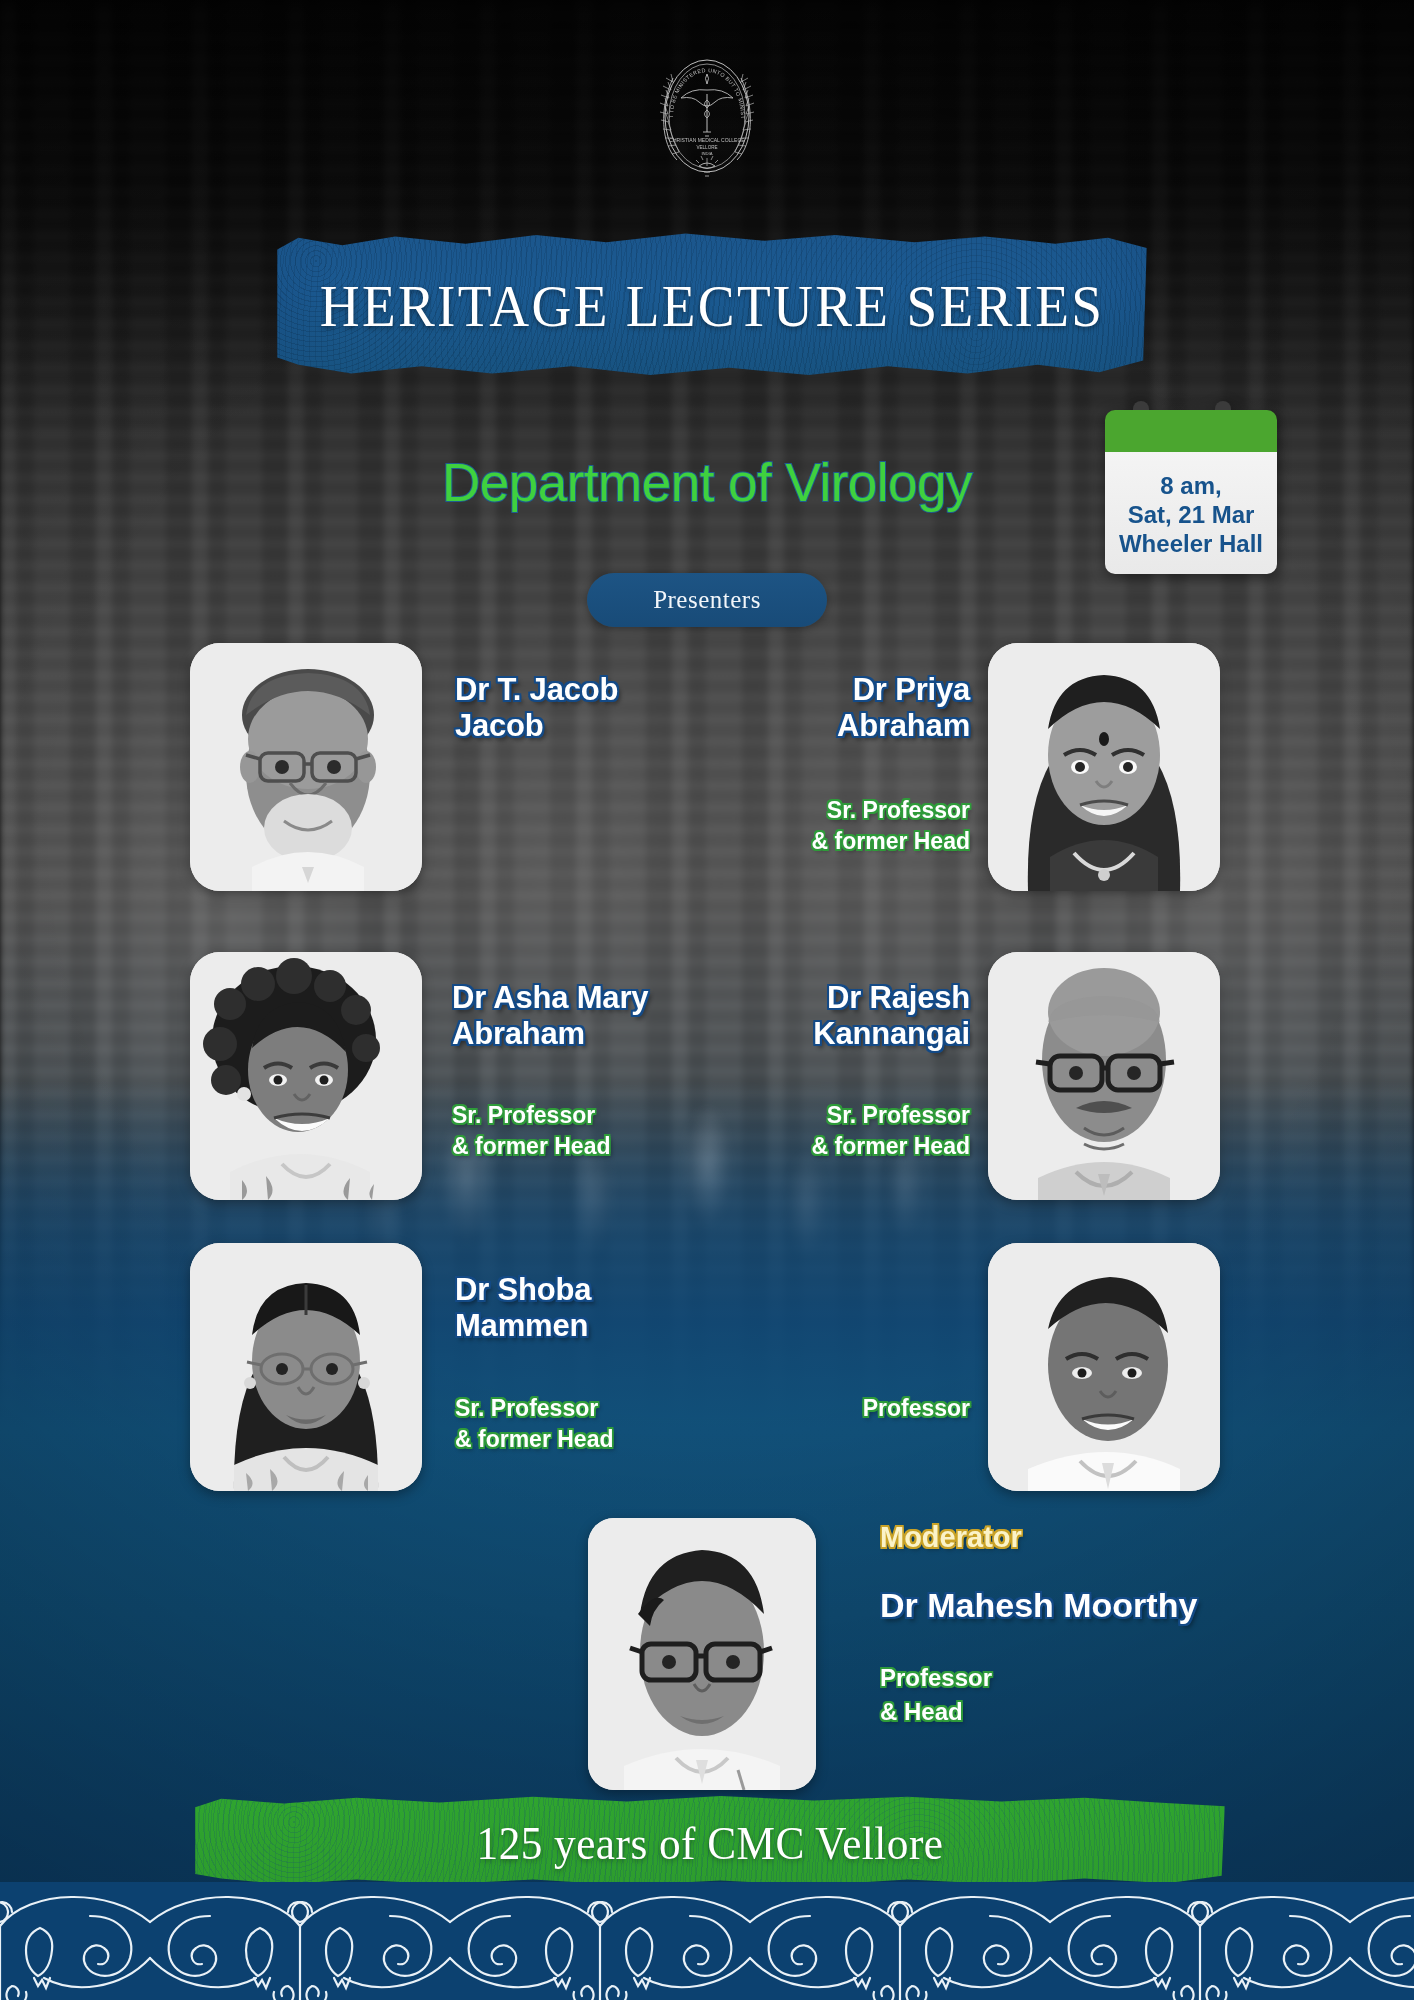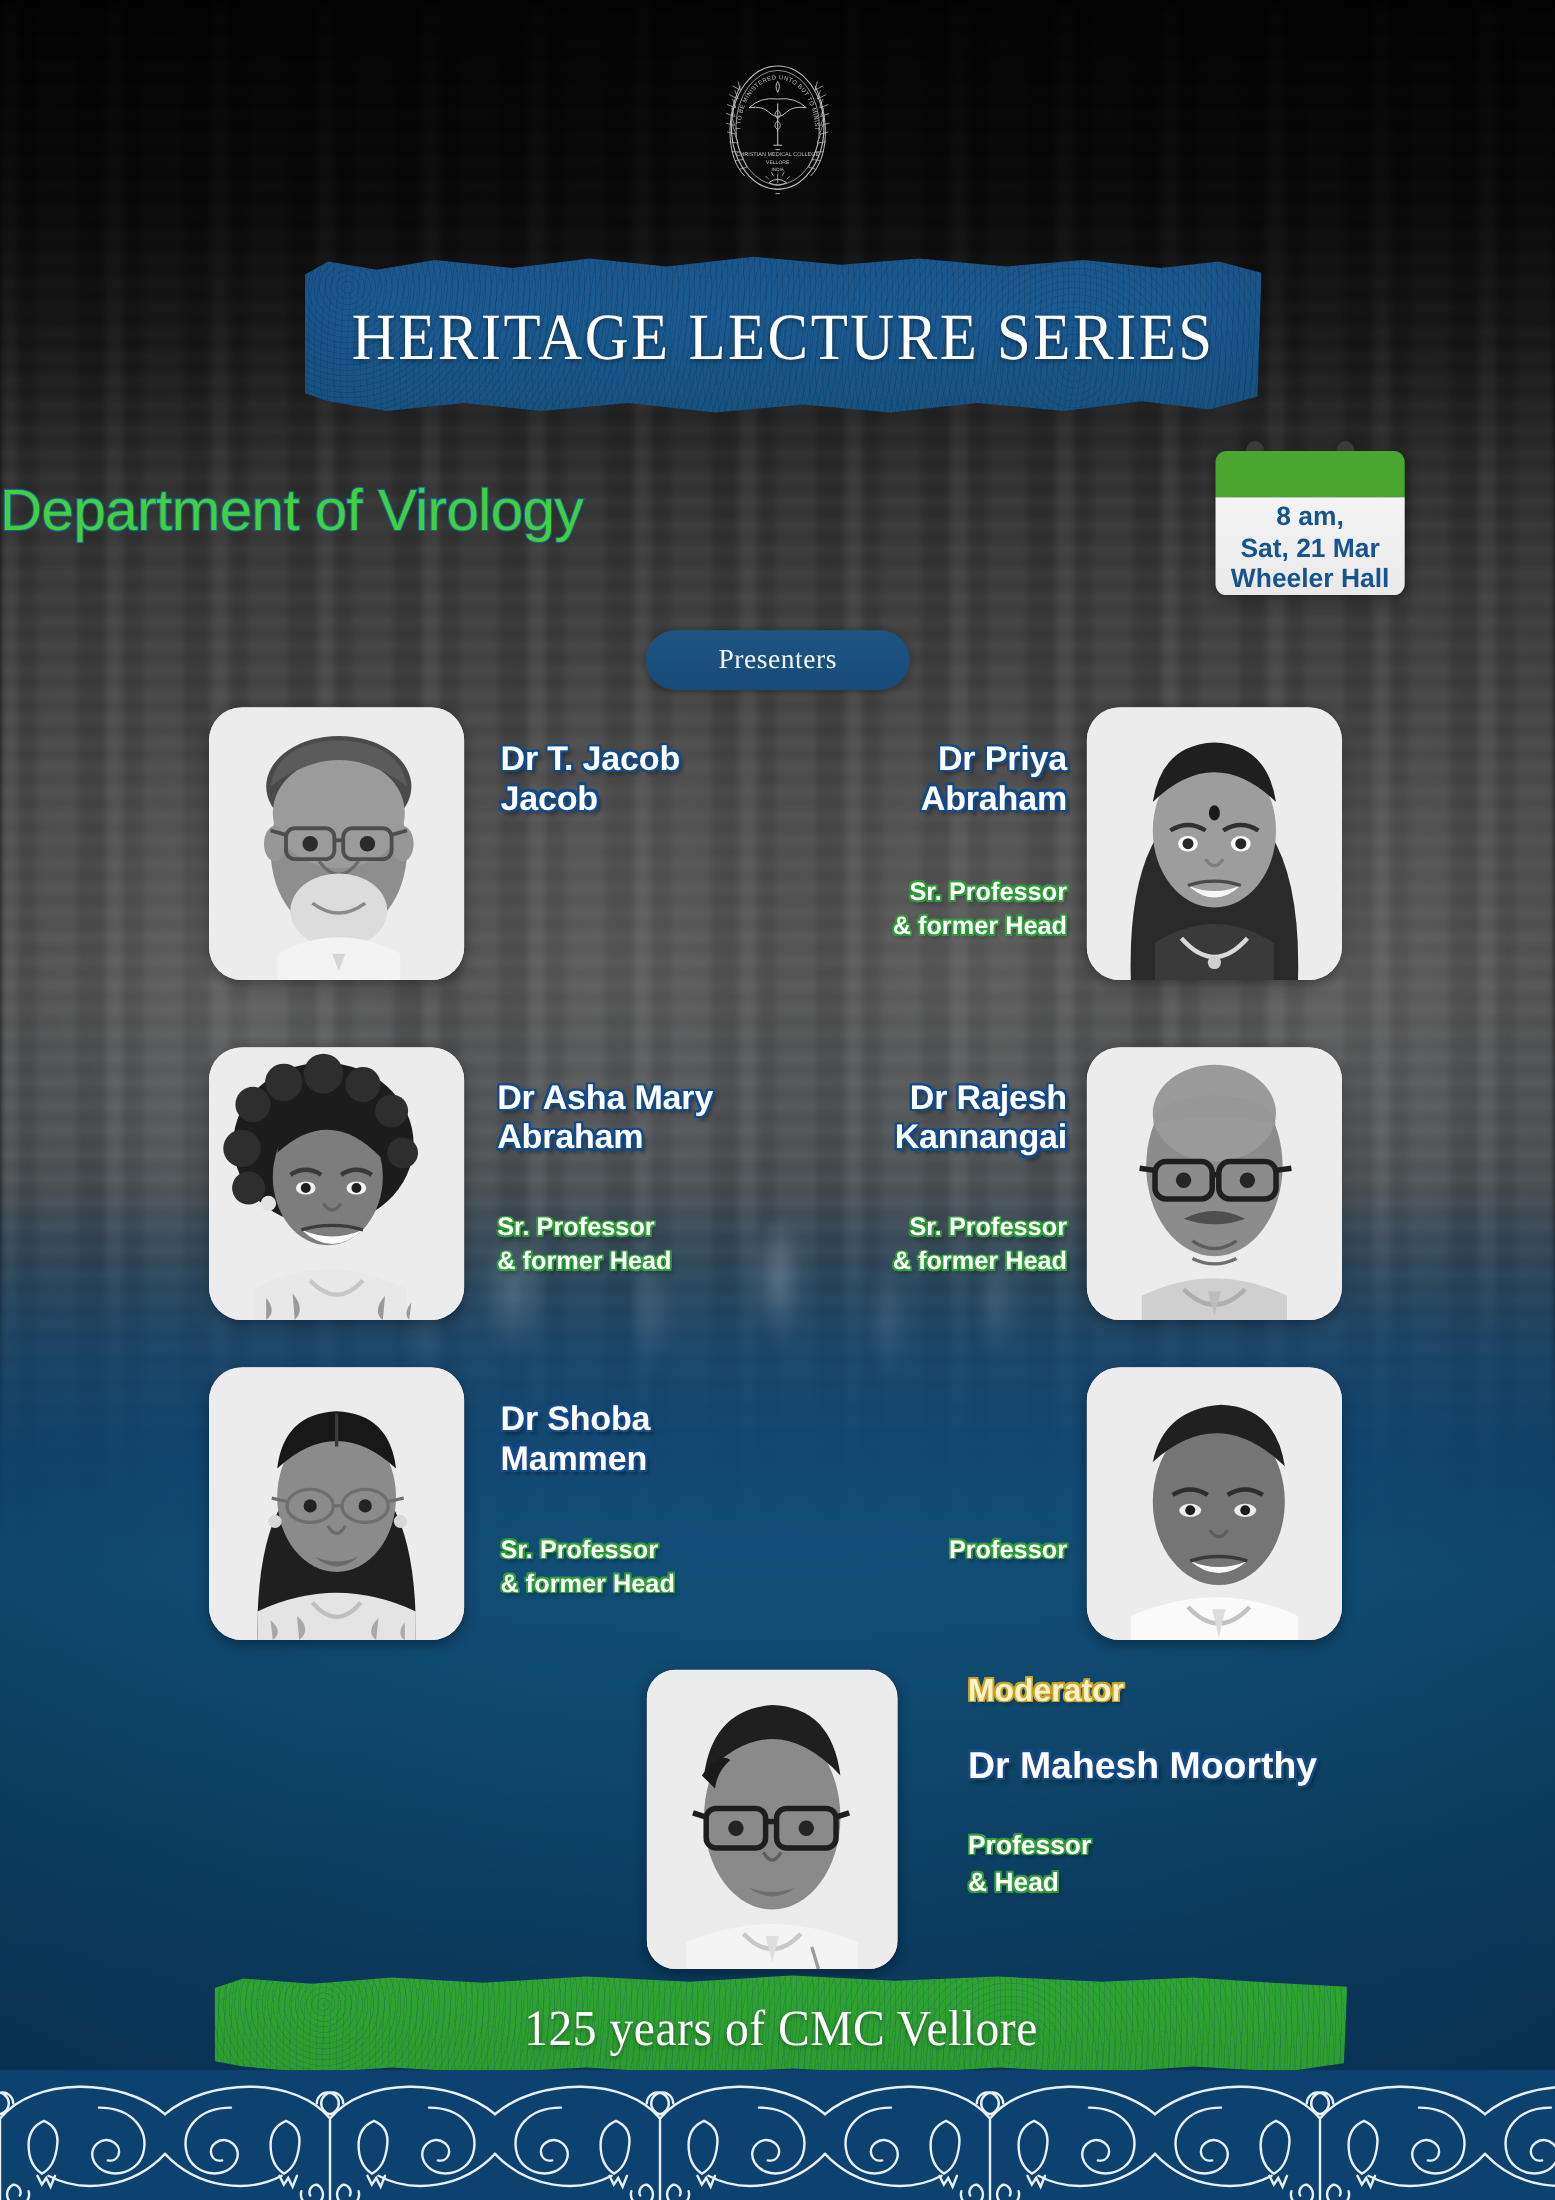--- a/index.html
+++ b/index.html
@@ -87,21 +87,21 @@
   .title-text{
     position:absolute;left:272px;top:236px;width:880px;height:140px;
     display:flex;align-items:center;justify-content:center;
     font-family:"Liberation Serif", serif;
     font-size:60px;letter-spacing:2.5px;color:#fff;
     transform:scaleX(.92);
     text-shadow:0 2px 5px rgba(0,0,0,.45);
   }
   
   .dept{
-    position:absolute;left:0;right:0;top:434px;text-align:left;
+    position:absolute;left:0;right:0;top:452px;text-align:center;
     font-size:53px;font-weight:400;color:#3fd13f;
     -webkit-text-stroke:2px #1f5d8f;
     paint-order:stroke fill;
     letter-spacing:-.5px;
   }
   
   .pill{
     position:absolute;left:50%;top:573px;transform:translateX(-50%);
     width:240px;height:54px;border-radius:27px;
     background:linear-gradient(180deg,#1d5484 0%,#184b78 100%);
@@ -114,21 +114,21 @@
   .cal{
     position:absolute;left:1105px;top:410px;width:172px;height:163px;
     border-radius:10px;overflow:visible;
     filter:drop-shadow(0 3px 7px rgba(0,0,0,.45));
   }
   .cal-head{
     position:absolute;left:0;top:0;width:100%;height:42px;
     background:#4ba62f;border-radius:10px 10px 0 0;
   }
   .cal-body{
-    position:absolute;left:0;top:42px;width:100%;height:89px;
+    position:absolute;left:0;top:42px;width:100%;height:122px;
     background:linear-gradient(180deg,#f4f4f4 0%,#e9e9e9 100%);
     border-radius:0 0 10px 10px;
     display:flex;flex-direction:column;align-items:center;justify-content:center;
     gap:3px;padding-top:4px;
   }
   .cal-line{font-size:24px;font-weight:bold;color:#17538c;line-height:1.08;white-space:nowrap;}
   .cal-ring{
     position:absolute;top:-9px;width:16px;height:34px;border-radius:8px;background:#3b3b3b;
   }
   .cal-ring.l{left:28px;}

